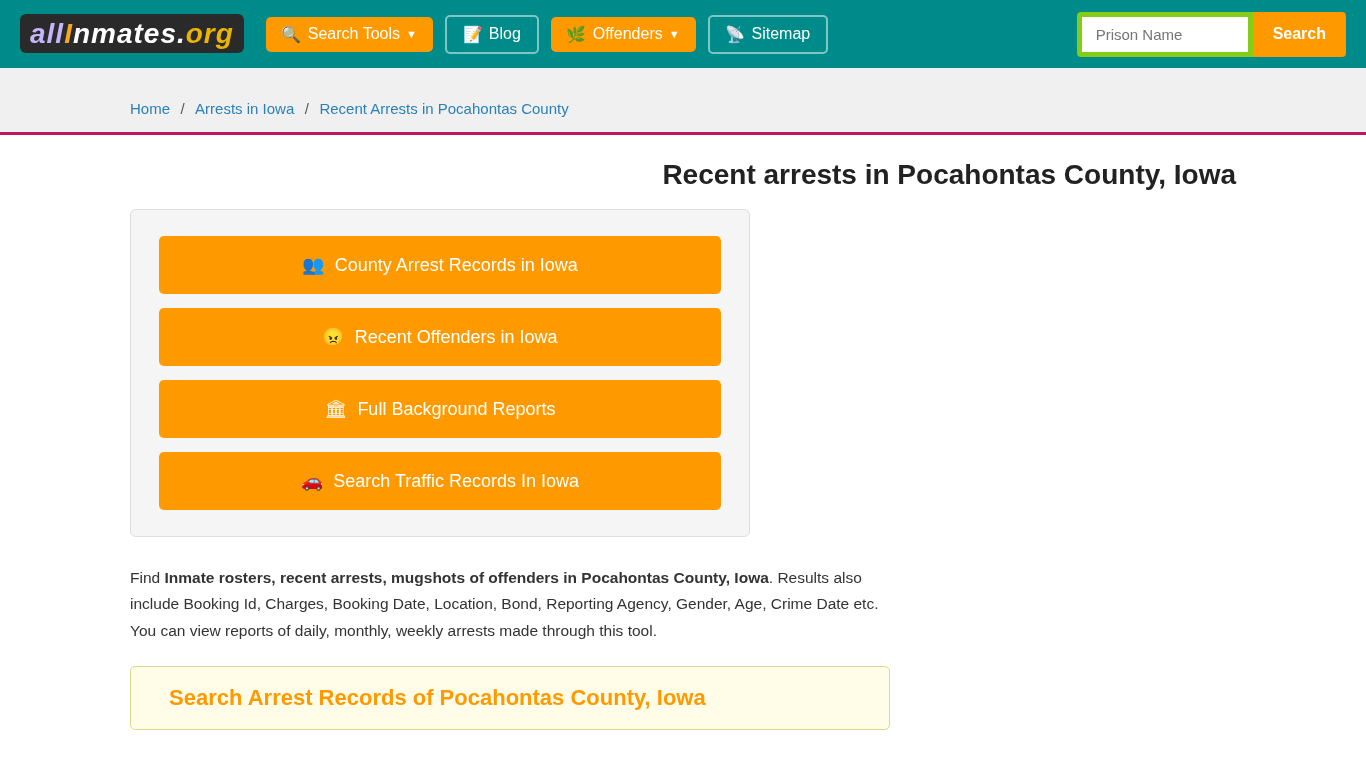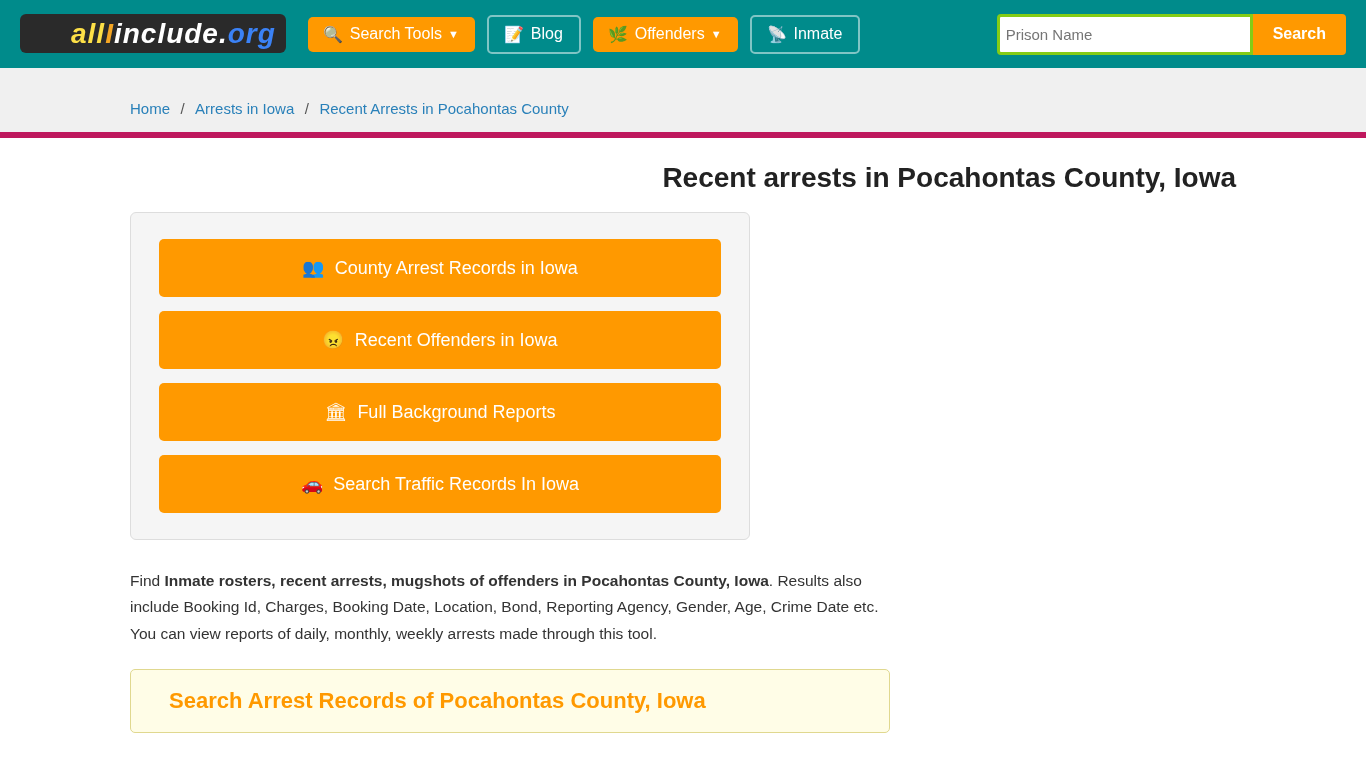--- a/index.html
+++ b/index.html
@@ -55,26 +55,26 @@
       align-items: center;
       gap: 6px;
     }
 
     .search-area {
       margin-left: auto;
       display: flex;
       gap: 0;
     }
     .search-input {
-      padding: 9px 6px;
-      font-size: 15px;
-      border: 3px solid #84cc16;
+      padding: 9px 14px;
+      font-size: 15px;
+      border: 5px solid #84cc16;
       border-radius: 4px 0 0 4px;
       outline: none;
-      width: 256px;
+      width: 176px;
       color: #888;
     }
     .search-btn {
       background: #f90;
       color: #fff;
       border: none;
       border-radius: 0 4px 4px 0;
       padding: 4px 20px;
       font-size: 16px;
       cursor: pointer;
@@ -84,21 +84,21 @@
     
     .subheader-gap {
       height: 18px;
       background: #f0f0f0;
     }
 
     
     .breadcrumb-bar {
       background: #f0f0f0;
       padding: 14px 130px;
-      border-bottom: 6px solid #be185d;
+      border-bottom: 3px solid #be185d;
     }
     .breadcrumb-bar a {
       color: #2980b9;
       text-decoration: none;
       font-size: 15px;
     }
     .breadcrumb-bar .sep {
       color: #555;
       margin: 0 6px;
       font-size: 15px;
@@ -173,21 +173,21 @@
       font-size: 22px;
       font-weight: bold;
     }
   </style>
 </head>
 <body>
 
 <header class="header">
   <div class="logo-area">
     <span class="logo-text">
-      <span style="color:#fde047;font-style:italic;margin-left:41px;">all</span><span style="color:#f5a623;font-style:italic;">I</span><span style="color:#fff;font-style:italic;">include.</span><span style="color:#3b82f6;font-style:italic;">org</span>
+      <span style="color:#c4b5fd;font-style:italic;">all</span><span style="color:#f5a623;font-style:italic;">I</span><span style="color:#fff;font-style:italic;">nmates.</span><span style="color:#eab308;font-style:italic;">org</span>
     </span>
   </div>
 
   <button class="nav-btn">
     <span>🔍</span>
     <span>Search Tools</span>
     <span class="arrow">▼</span>
   </button>
 
   <button class="nav-plain">
@@ -196,21 +196,21 @@
   </button>
 
   <button class="nav-btn">
     <span>🌿</span>
     <span>Offenders</span>
     <span class="arrow">▼</span>
   </button>
 
   <button class="nav-plain">
     <span>📡</span>
-    <span>Inmate</span>
+    <span>Sitemap</span>
   </button>
 
   <div class="search-area">
     <input class="search-input" type="text" placeholder="Prison Name" style="">
     <button class="search-btn">
       <span>Search</span>
     </button>
   </div>
 </header>
 

